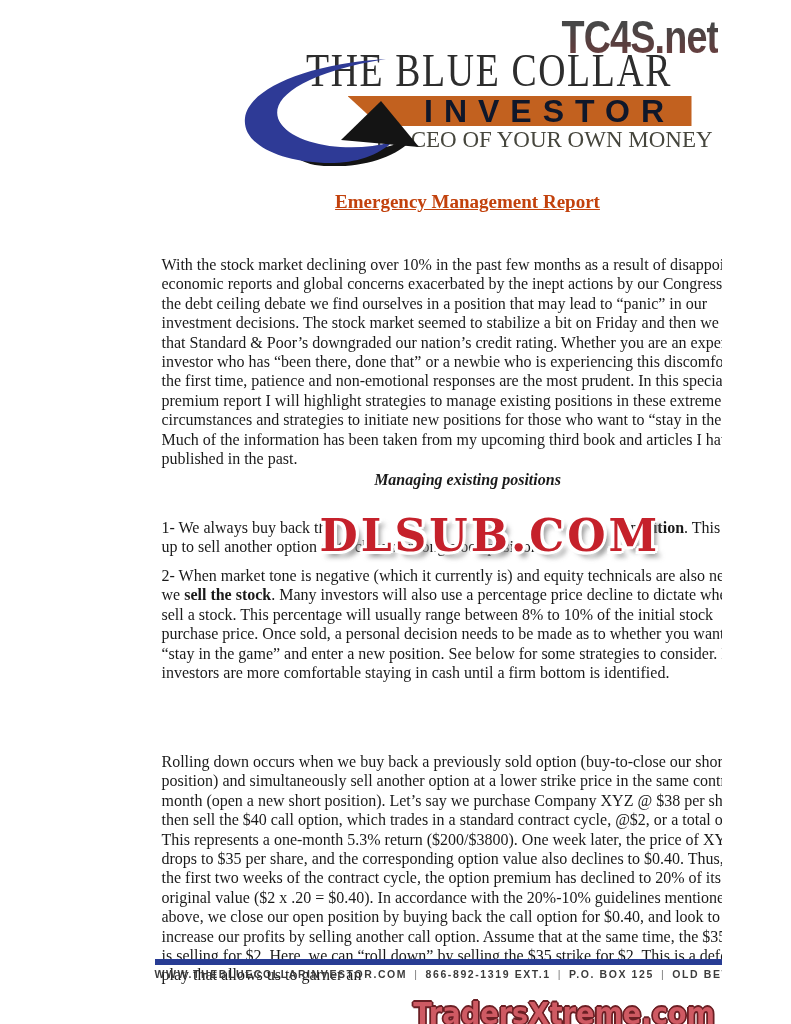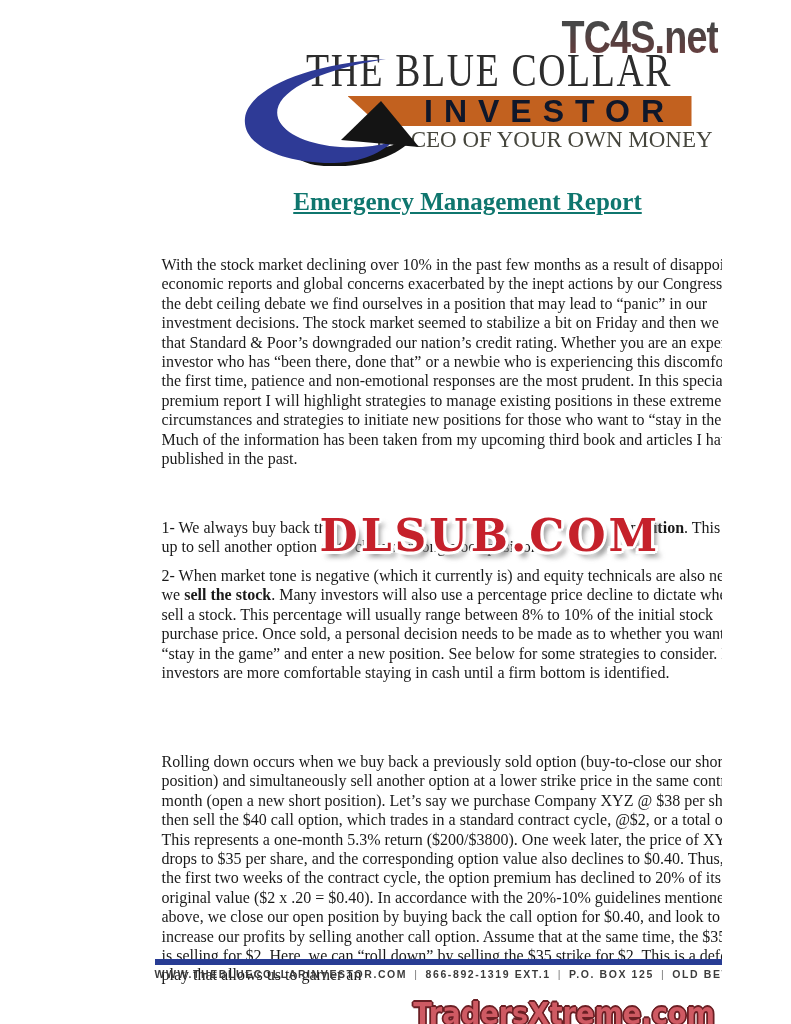--- a/index.html
+++ b/index.html
@@ -64,22 +64,22 @@
   }
   .logo-tagline {
     position:absolute; left:306px; top:116px; z-index:1;
     font-family:"Liberation Serif", serif; font-size:23px; line-height:24px;
     color:#46463d; letter-spacing:0px; white-space:nowrap;
   }
 
   
   .doc-block { position:absolute; left:92px; width:612px; font-size:16px; line-height:19.4px; }
   .doc-title {
-    top:180px; text-align:center; font-weight:bold; font-size:25px;
-    text-decoration:underline; color:#0f766e;
+    top:180px; text-align:center; font-weight:bold; font-size:19px;
+    text-decoration:underline; color:#c2410c;
   }
   .doc-intro { top:243px; }
   .sec-heading { top:458px; text-align:center; font-weight:bold; font-style:italic; }
   .item1 { top:506px; }
   .item1-line1 { display:flex; white-space:nowrap; }
   .item1-gap { flex:1; }
   .item2 { top:554px; }
   .item3-heading { top:706px; }
   .item3-heading .rd { font-weight:bold; font-style:italic; }
   .item3-body { top:740px; }
@@ -114,20 +114,21 @@
     <div class="logo-bar">
       <span class="logo-investor">INVESTOR</span>
     </div>
     <div class="logo-tagline">BE CEO OF YOUR OWN MONEY</div>
   </div>
 
   <div class="doc-block doc-title">Emergency Management Report</div>
 
   <div class="doc-block doc-intro">With the stock market declining over 10% in the past few months as a result of disappointing economic reports and global concerns exacerbated by the inept actions by our Congress over the debt ceiling debate we find ourselves in a position that may lead to “panic” in our investment decisions. The stock market seemed to stabilize a bit on Friday and then we learned that Standard &amp; Poor’s downgraded our nation’s credit rating. Whether you are an experienced investor who has “been there, done that” or a newbie who is experiencing this discomfort for the first time, patience and non-emotional responses are the most prudent. In this special premium report I will highlight strategies to manage existing positions in these extreme circumstances and strategies to initiate new positions for those who want to “stay in the game”. Much of the information has been taken from my upcoming third book and articles I have published in the past.</div>
 
+  <div class="doc-block sec-heading">Managing existing positions</div>
 
   <div class="doc-block item1">
     <div class="item1-line1">
       <span>1- We always buy back the</span>
       <span class="item1-gap"></span>
       <span><b>position</b><span>. This frees us</span></span>
     </div>
     <div>up to sell another option or to close our long stock position.</div>
   </div>
 

